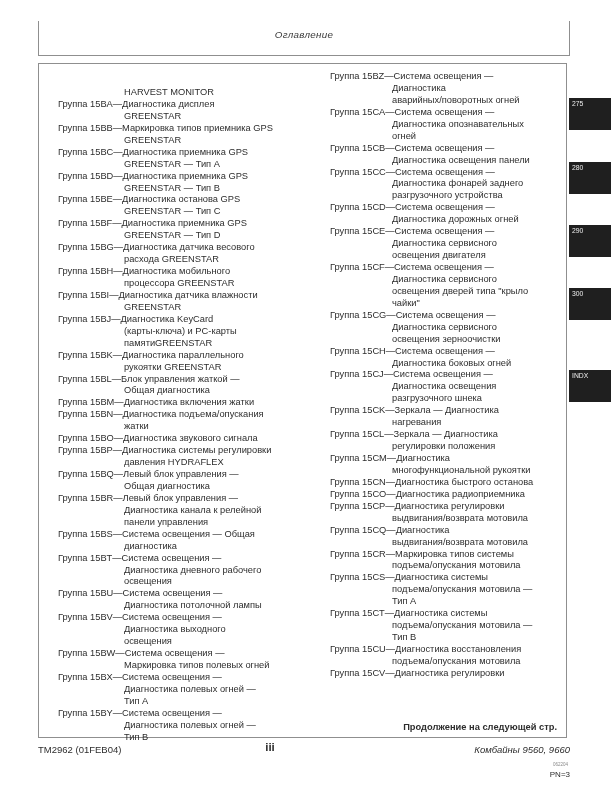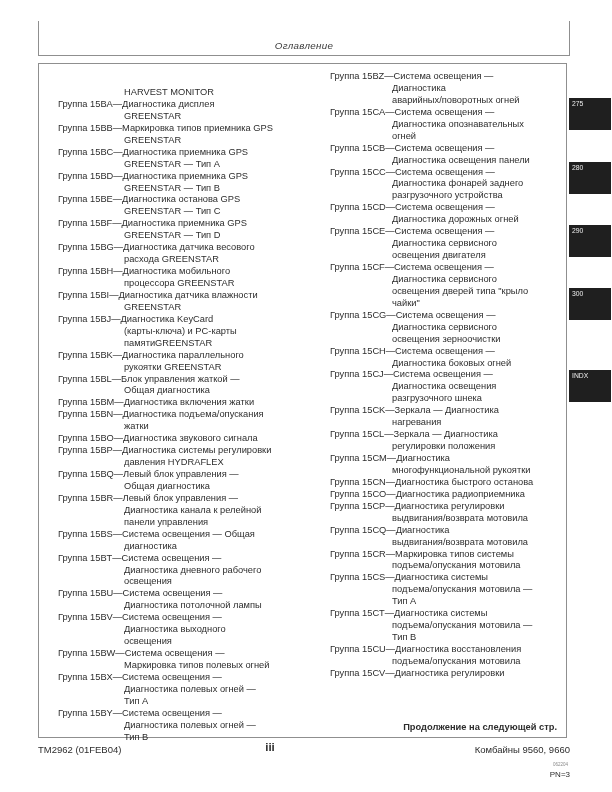--- a/index.html
+++ b/index.html
@@ -4,21 +4,21 @@
 <style>
   html,body{margin:0;padding:0;background:#ffffff;}
   #page{
     position:relative;width:612px;height:792px;background:#ffffff;overflow:hidden;
     font-family:"Liberation Sans", sans-serif;color:#2d2d2d;
   }
   
   #header-box{
     position:absolute;left:38px;top:21px;width:532px;height:35px;box-sizing:border-box;
     border-left:1.5px solid #8f8f8f;border-right:1.5px solid #8f8f8f;border-bottom:1.5px solid #8f8f8f;
-    display:flex;align-items:flex-end;justify-content:center;padding-bottom:4px;
+    display:flex;align-items:flex-end;justify-content:center;padding-bottom:15px;
   }
   #header-title{font-style:italic;font-size:9.8px;color:#3a3a3a;letter-spacing:.3px;}
   
   #toc-box{
     position:absolute;left:38px;top:63px;width:529px;height:675px;box-sizing:border-box;
     border:1.5px solid #8f8f8f;
   }
   .col{position:absolute;top:7px;}
   #col-left{left:19px;width:252px;margin-top:16px;}
   #col-right{left:291px;width:238px;}
@@ -30,21 +30,21 @@
     position:absolute;right:9px;bottom:5px;font-weight:bold;font-size:9.3px;color:#2d2d2d;
   }
   
   .tab{
     position:absolute;left:569px;width:42px;height:32px;background:#1f1f1f;color:#ededed;
     font-size:6.8px;padding:2px 0 0 3px;box-sizing:border-box;line-height:8px;
   }
   
   #footer-left{position:absolute;left:38px;top:744px;font-size:9.5px;}
   #footer-page{position:absolute;left:0;top:741px;width:540px;text-align:center;font-weight:bold;font-size:11.5px;}
-  #footer-right{position:absolute;right:42px;top:744px;font-size:9.5px;text-align:right;}
+  #footer-right{position:absolute;right:42px;top:744px;font-size:9.5px;text-align:right;font-style:italic;}
   #footer-print-code{position:absolute;right:44px;top:762px;font-size:4.5px;color:#8a8a8a;text-align:right;}
   #footer-pn{position:absolute;right:42px;top:770px;font-size:8px;text-align:right;}
 </style>
 </head>
 <body>
 
 <div id="page">
 
   <div id="header-box">
     <span id="header-title">Оглавление</span>

